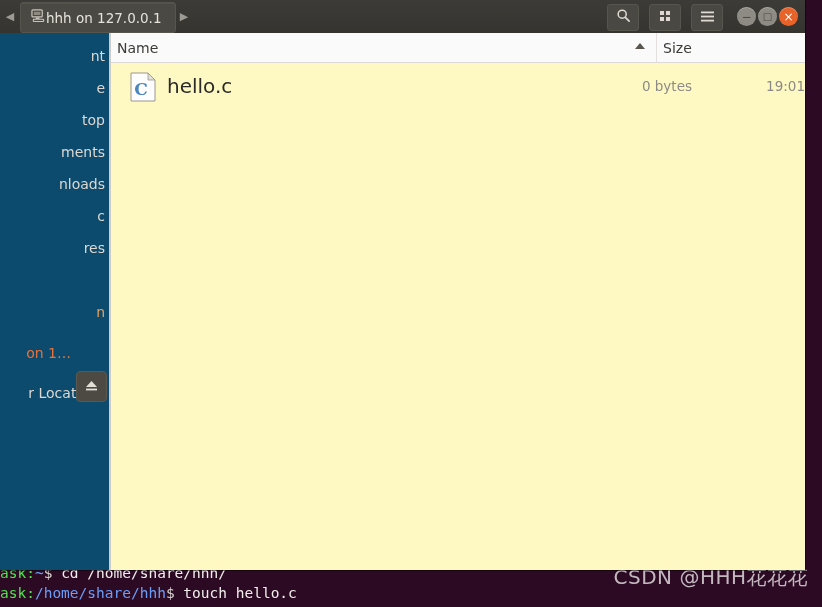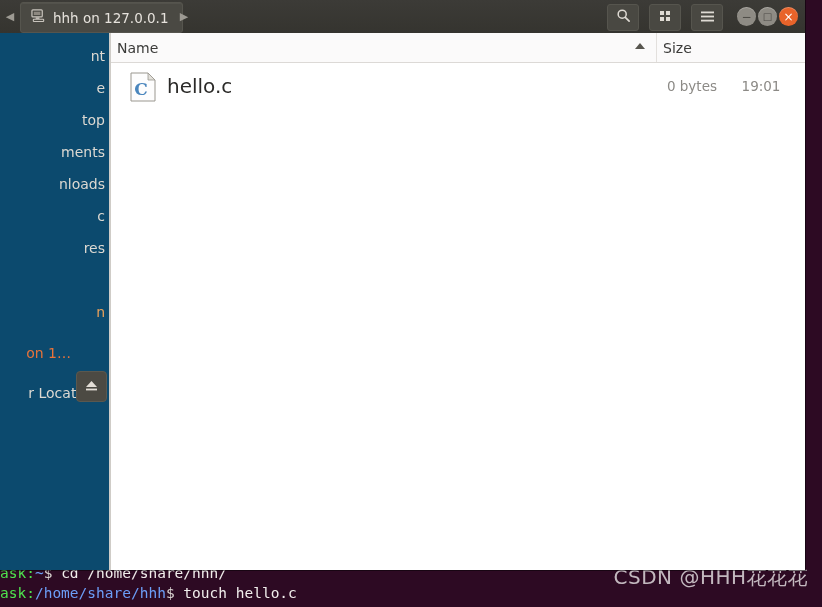--- a/index.html
+++ b/index.html
@@ -52,21 +52,21 @@
   .navarrow{
     width:20px;height:29px;display:flex;align-items:center;justify-content:center;
     color:#9d9a93;font-size:11px;
   }
   #tab-chip{
     position:absolute;left:20px;top:2px;height:29px;
     background:#4a4943;border:1px solid #56554e;border-radius:3px;
     display:flex;align-items:center;padding:0 14px 0 10px;
     box-shadow:inset 0 1px 0 rgba(255,255,255,.05);
   }
-  #tab-title{color:#e6e2dc;font-size:13.5px;margin-left:7px;}
+  #tab-title{color:#e6e2dc;font-size:13.5px;}
   .win-tool{
     position:absolute;top:4px;width:30px;height:25px;border-radius:3px;
     background:#494842;border:1px solid #56554e;
     display:flex;align-items:center;justify-content:center;
   }
   #btn-search{left:607px;}
   #btn-grid{left:691px;}
   #btn-menu{left:691px;}
   .wctrl{
     position:absolute;top:7px;width:19px;height:19px;border-radius:50%;
@@ -95,21 +95,21 @@
   #eject-btn{
     position:absolute;left:76px;top:338px;width:29px;height:29px;border-radius:4px;
     background:#4c4a43;border:1px solid #5a584f;
     display:flex;align-items:center;justify-content:center;
   }
   #sidebar-divider{
     position:absolute;left:109px;top:33px;width:2px;height:537px;background:#cfccc7;
   }
   
   #content{
-    position:absolute;left:111px;top:33px;width:694px;height:537px;background:#ffffff;
+    position:absolute;left:111px;top:33px;width:694px;height:537px;background:#fef9c3;
   }
   #col-header{
     position:absolute;left:0;top:0;width:694px;height:29px;
     background:#fbfafa;border-bottom:1px solid #dcd9d6;
     display:flex;align-items:center;
   }
   .colh{
     height:29px;display:flex;align-items:center;
     font-size:14px;color:#3b3b39;
   }
@@ -117,23 +117,23 @@
   #colh-size{position:absolute;left:545px;width:61px;padding-left:6px;border-left:1px solid #e3e0dd;}
   #colh-mod{position:absolute;left:606px;width:88px;padding-left:6px;border-left:1px solid #e3e0dd;}
   #sort-arrow{position:absolute;left:524px;top:10px;
     width:0;height:0;border-left:5px solid transparent;border-right:5px solid transparent;
     border-bottom:6px solid #58564f;}
   .file-row{
     position:absolute;left:0;width:694px;height:40px;display:flex;align-items:center;
   }
   .file-icon{position:absolute;left:18px;top:6px;width:28px;height:30px;}
   .file-name{position:absolute;left:56px;font-size:20px;color:#2b2a28;text-align:center;}
-  .file-size{position:absolute;left:545px;width:61px;text-align:right;padding-right:6px;
+  .file-size{position:absolute;left:520px;width:61px;text-align:right;padding-right:6px;
     font-size:13.5px;color:#8c8a86;}
-  .file-mod{position:absolute;left:606px;width:88px;text-align:center;padding-right:14px;
+  .file-mod{position:absolute;left:606px;width:88px;text-align:right;padding-right:14px;
     font-size:13.5px;color:#8c8a86;}
 </style>
 </head>
 <body>
 
 <div id="terminal-backdrop"></div>
 
 <div id="terminal-lines">
   <div class="term-line term-l2"><span class="tg">ask:</span><span class="tb">/home/share/hhh</span><span class="tw">$</span><span class="tcmd"> <span>touch hello.c</span></span></div>
   <div class="term-line term-l1"><span class="tg">ask:</span><span class="tb">~</span><span class="tw">$</span><span class="tcmd"> <span>cd /home/share/hhh/</span></span></div>

